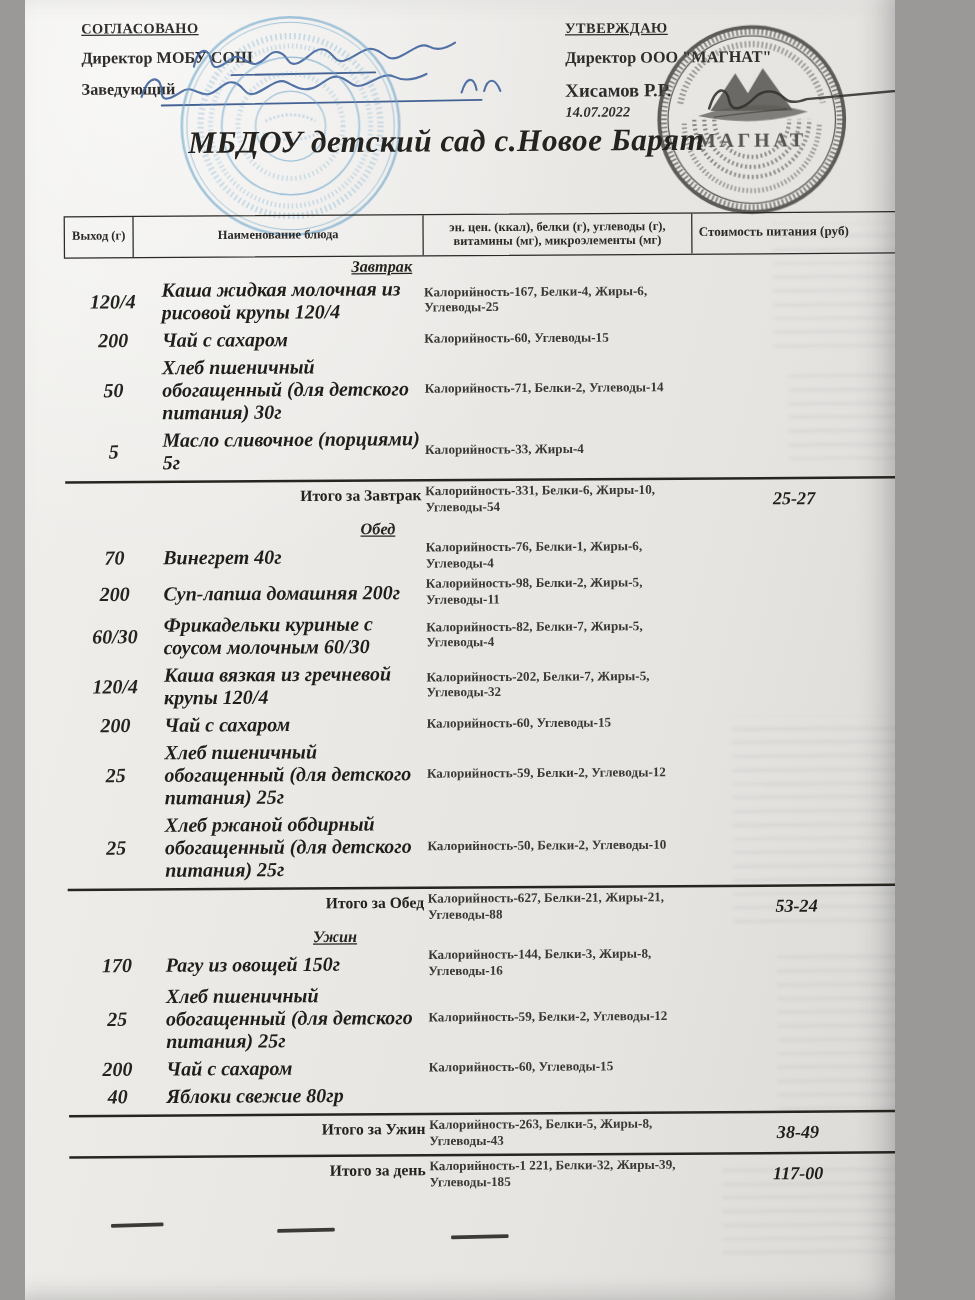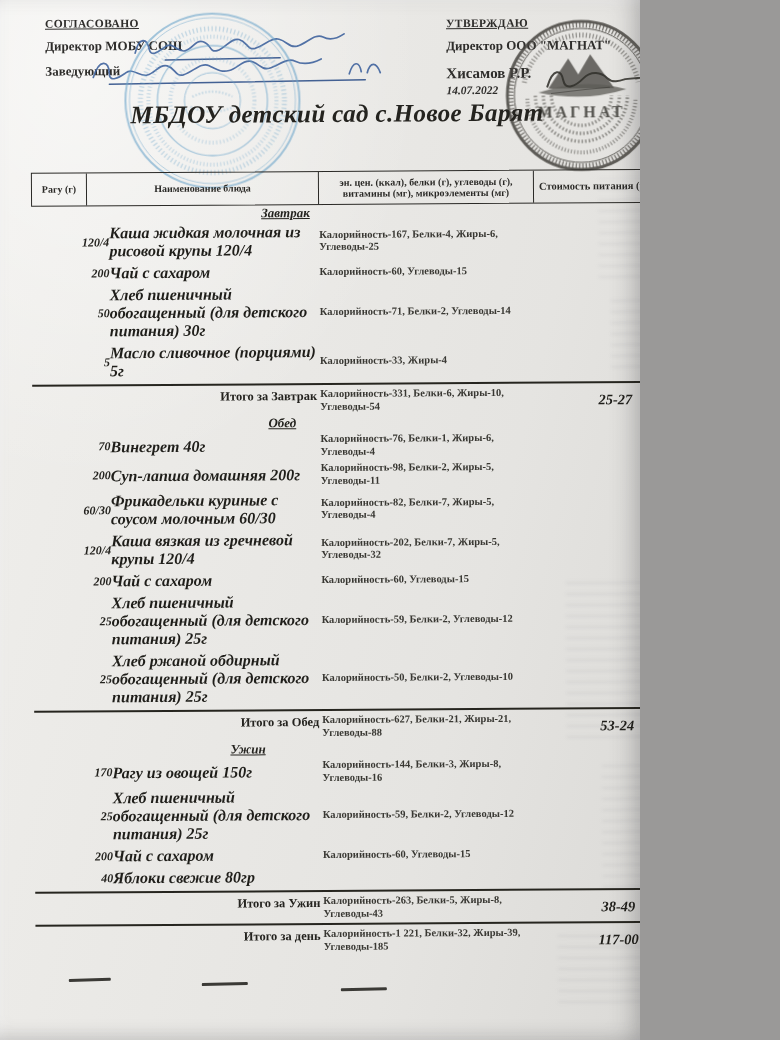--- a/index.html
+++ b/index.html
@@ -1,33 +1,34 @@
 <!DOCTYPE html>
 <html lang="ru"><head>
 <meta charset="utf-8">
 <style>
   html,body { margin:0; padding:0; background:#9a9998; }
   .page {
-    position:relative; width:640px; height:1040px; overflow:hidden;
+    position:relative; width:696px; height:1040px; overflow:hidden;
     font-family:"Liberation Serif", serif; color:#2e2d2b;
     background:
       radial-gradient(120% 90% at 12% 6%, rgba(255,255,255,.55) 0%, rgba(255,255,255,0) 45%),
       linear-gradient(104deg, #f0efec 0%, #eae9e6 38%, #e5e4e1 70%, #dbdad7 100%);
     box-shadow: inset -16px 0 22px -8px rgba(70,70,72,.28),
                 inset 0 -12px 18px -8px rgba(70,70,72,.16),
                 inset 4px 4px 14px -6px rgba(255,255,255,.8);
+    margin-left: 20px;
   }
   .content { position:absolute; inset:0; transform:rotate(-0.35deg); transform-origin:50% 50%; }
 
   
   .appr { position:absolute; font-weight:bold; }
   .appr .t { font-size:11.5px; letter-spacing:.4px; text-decoration:underline; }
   .appr .l { font-size:13px; margin-top:9px; }
   .appr-left  { left:48px; top:16px; }
-  .appr-right { left:449px; top:18px; }
+  .appr-right { left:435px; top:18px; }
   .appr-right .name { font-size:15px; margin-top:11px; }
   .appr-right .date { font-size:11.5px; font-style:italic; margin-top:2px; }
 
   .doc-title {
     position:absolute; left:133px; top:100px; width:620px;
     font-size:25px; font-weight:bold; font-style:italic; letter-spacing:.4px;
     color:#24231f; white-space:nowrap;
   }
 
   
@@ -62,21 +63,21 @@
     color:#24231f; height:18px;
   }
   .sec-label.breakfast { margin-left:230px; }
   .sec-label.lunch     { margin-left:236px; margin-top:2px; }
   .sec-label.dinner    { margin-left:196px; margin-top:2px; }
 
   .row {
     display:grid; grid-template-columns:78px 210px 220px 1fr;
     align-items:center; margin-bottom:4px;
   }
-  .out  { font-size:12px; font-weight:bold; font-style:italic; text-align:right; color:#24231f; }
+  .out  { font-size:16px; font-weight:bold; font-style:italic; text-align:center; color:#24231f; }
   .dish { font-size:16px; line-height:18px; font-weight:bold; font-style:italic; color:#1f1e1a; padding-right:4px; }
   .nutr { font-size:10.5px; line-height:12.5px; font-weight:bold; color:#393833; padding-right:2px; }
 
   .total {
     display:grid; grid-template-columns:288px 220px 1fr;
     border-top:2px solid #26251f; padding-top:3px; margin-top:3px; margin-bottom:2px;
     align-items:start;
   }
   .total .tl { font-size:12.5px; font-weight:bold; text-align:right; padding-right:3px; padding-top:1px; color:#24231f; }
   .total .cost {
@@ -157,21 +158,21 @@
     <svg class="sig sig-dark" width="235" height="50" viewBox="0 0 235 50">
       <g fill="none" stroke="#33322d" stroke-linecap="round">
         <path d="M10 33 c6 -19 14 -17 16 -6 c2 10 12 6 20 -2 c8 -8 18 -6 24 0 c5 5 12 3 18 1 L229 14" stroke-width="2"></path>
         <path d="M14 40 q30 -4 58 -6" stroke-width="1.1" opacity=".55"></path>
       </g>
     </svg>
 
     <div class="doc-title">МБДОУ детский сад  с.Новое Барят</div>
 
     <div class="thead">
-      <div>Рагу (г)</div>
+      <div>Выход (г)</div>
       <div>Наименование блюда</div>
       <div>эн. цен. (ккал), белки (г), углеводы (г), витамины (мг), микроэлементы (мг)</div>
       <div>Стоимость питания (руб)</div>
     </div>
 
     <div class="menu">
 
       <div class="sec-label breakfast">Завтрак</div>
 
       <div class="row">

